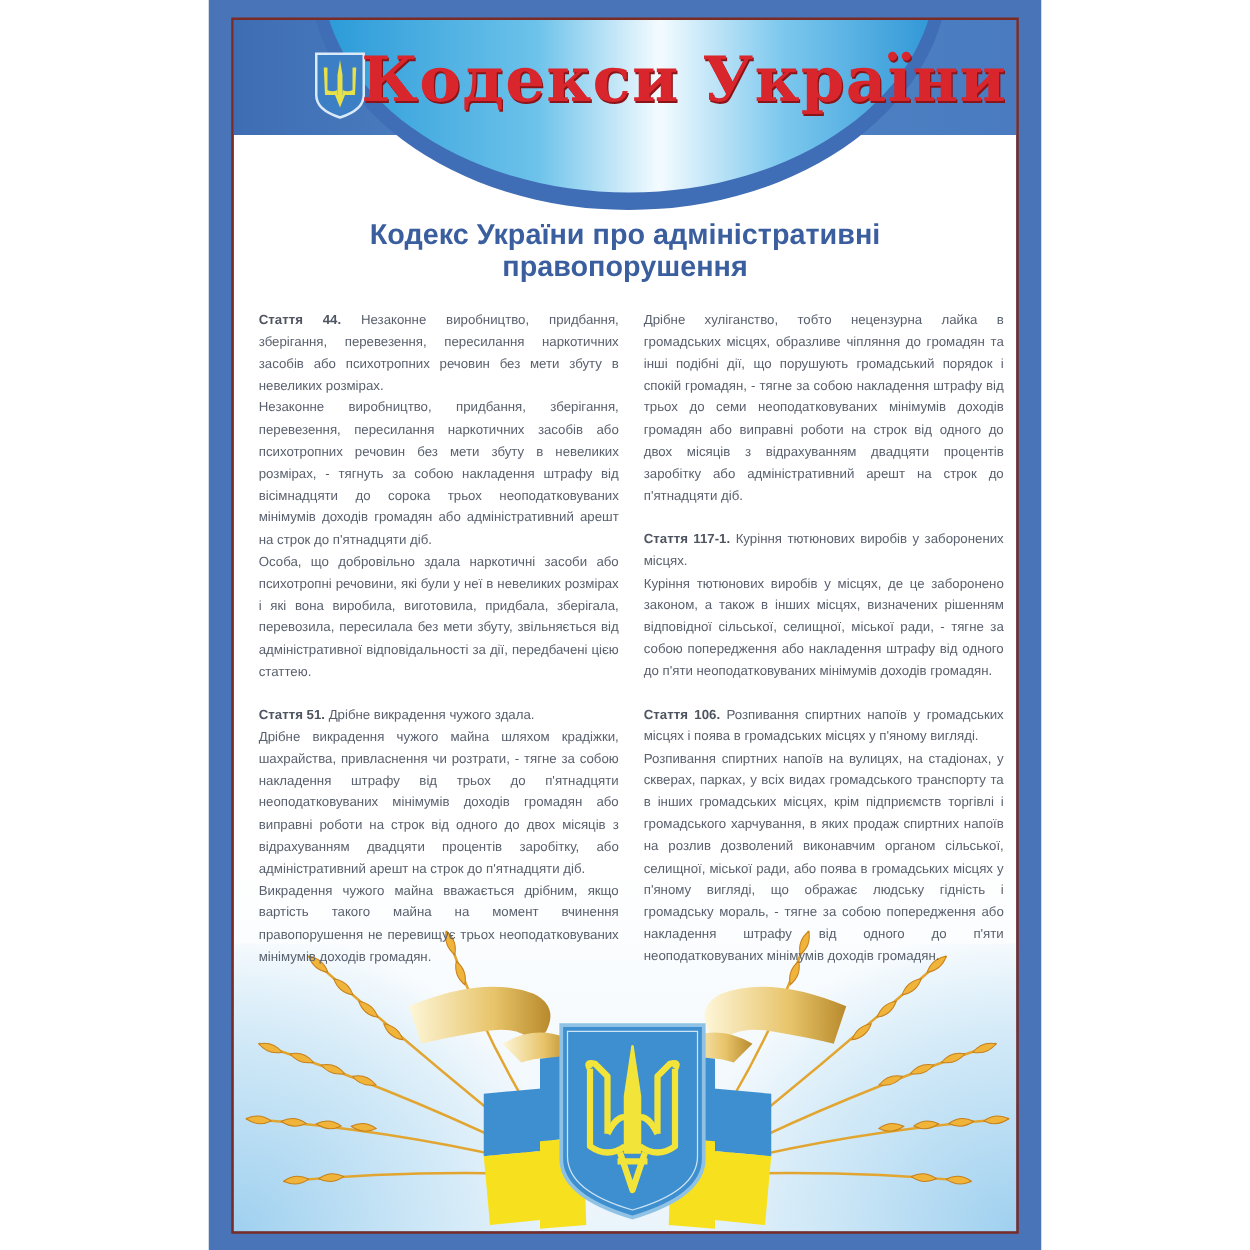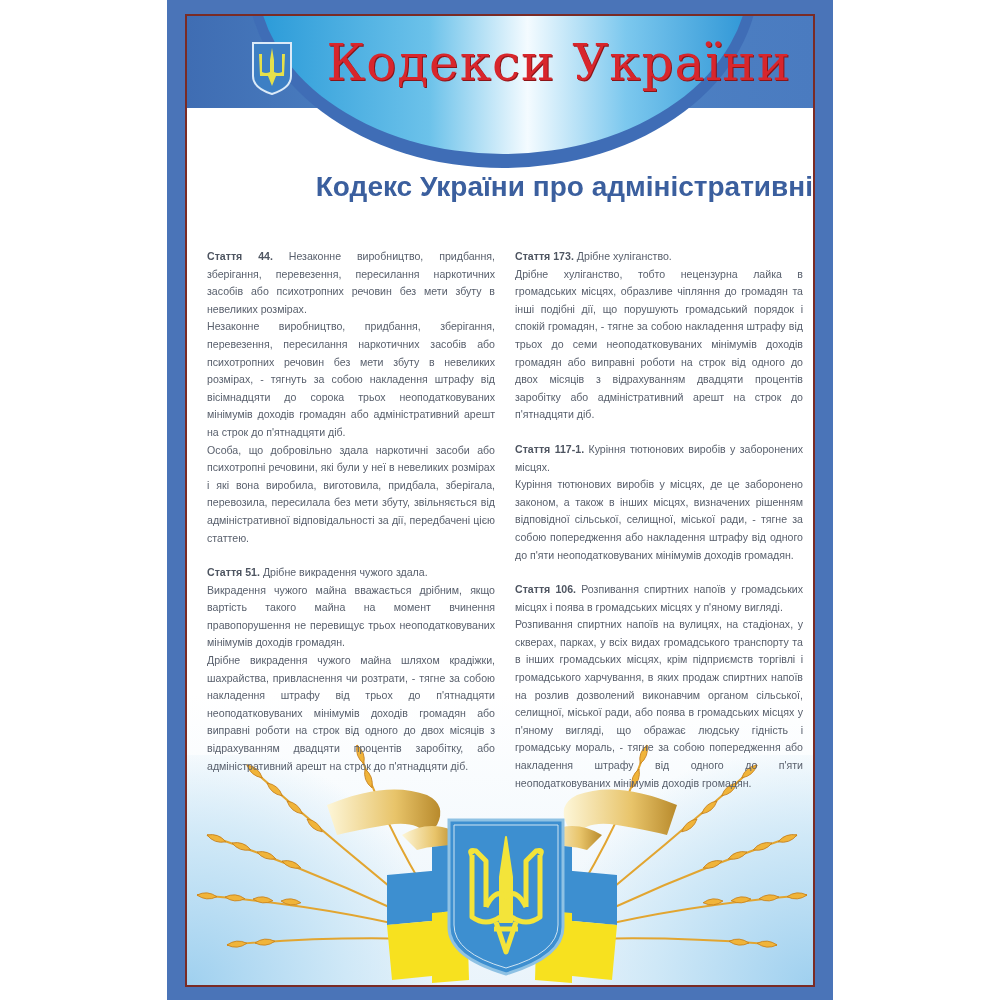--- a/index.html
+++ b/index.html
@@ -3,22 +3,22 @@
 <meta charset="utf-8">
 <style>
   html, body { margin:0; padding:0; }
   body { width:1000px; height:1000px; background:#ffffff; position:relative; overflow:hidden; font-family:"Liberation Sans", sans-serif; }
   .poster { position:absolute; left:167px; top:0; width:666px; height:1000px; background:#4a74b8; }
   .inner { position:absolute; left:18px; top:14px; width:630px; height:973px; background:linear-gradient(180deg,#ffffff 0%, #ffffff 70%, #eaf4fb 100%); border:2px solid #7a2b25; box-sizing:border-box; overflow:hidden; }
   .band { position:absolute; left:0; top:0; width:100%; height:92px; background:linear-gradient(90deg,#3f6db3 0%,#4f86c6 40%,#4a7bc0 100%); }
   .lens-outer { position:absolute; left:60px; top:-40px; width:512px; height:192px; border-radius:0 0 50% 50% / 0 0 100% 100%; background:#3f6db6; }
   .lens { position:absolute; left:70px; top:-40px; width:492px; height:178px; border-radius:0 0 50% 50% / 0 0 100% 100%; background:linear-gradient(90deg,#2a9ad8 0%,#6cc2ea 35%,#f4fbff 55%,#7cc8ee 75%,#2f96d6 100%); }
   .emblem-small { position:absolute; left:63px; top:24px; width:44px; height:56px; }
-  .main-title { position:absolute; left:134px; top:18px; width:470px; font-family:"DejaVu Serif", serif; font-weight:normal; font-size:50px; color:#d8262c; letter-spacing:1px; white-space:nowrap; text-shadow:1px 1px 0 #8b1418;text-align:right; }
-  .subtitle { position:absolute; left:0; top:158px; width:100%; text-align:right; font-family:"Liberation Sans", sans-serif; font-weight:bold; font-size:28px; line-height:26px; color:#3b5f9e; }
+  .main-title { position:absolute; left:102px; top:18px; width:470px; font-family:"DejaVu Serif", serif; font-weight:bold; font-size:50px; color:#d8262c; letter-spacing:1px; white-space:nowrap; text-shadow:1px 1px 0 #8b1418;text-align:right; }
+  .subtitle { position:absolute; left:0; top:158px; width:100%; text-align:center; font-family:"Liberation Sans", sans-serif; font-weight:bold; font-size:23px; line-height:26px; color:#3b5f9e; }
   .col { position:absolute; top:232px; width:288px; font-size:10.6px; line-height:17.6px; color:#59606d; text-align:justify; z-index:3; }
   .col.left { left:20px; }
   .col.right { left:328px; }
   .article { margin-bottom:17px; }
   .article p { margin:0; }
   .art-num { font-weight:bold; color:#4e5561; }
   .art-title { color:#59606d; }
   .deco { position:absolute; left:0; bottom:0; width:100%; height:260px; z-index:2; }
   .sky-l { position:absolute; left:0; bottom:0; width:250px; height:230px; background:radial-gradient(ellipse at 0% 100%, #9fd0ef 0%, #cfe8f7 45%, rgba(255,255,255,0) 75%); }
   .sky-r { position:absolute; right:0; bottom:0; width:250px; height:230px; background:radial-gradient(ellipse at 100% 100%, #9fd0ef 0%, #cfe8f7 45%, rgba(255,255,255,0) 75%); }
@@ -38,38 +38,38 @@
       <path d="M22 8 L24 20 L24 36 L20 36 L20 20 Z" fill="#e6e04a"></path>
       <path d="M9 14 L12 14 L12 32 Q16 34 20 32 L20 36 L10 36 Z" fill="#e6e04a"></path>
       <path d="M35 14 L32 14 L32 32 Q28 34 24 32 L24 36 L34 36 Z" fill="#e6e04a"></path>
       <path d="M18 36 L22 46 L26 36 Z" fill="#e6e04a"></path>
     </svg>
 
     <div class="main-title">Кодекси України</div>
 
     <div class="subtitle">
       <div>Кодекс України про адміністративні</div>
+      <div>правопорушення</div>
     </div>
 
     <div class="col left">
       <div class="article">
         <p><span class="art-num">Стаття 44.</span> <span class="art-title">Незаконне виробництво, придбання, зберігання, перевезення, пересилання наркотичних засобів або психотропних речовин без мети збуту в невеликих розмірах.</span></p>
         <p>Незаконне виробництво, придбання, зберігання, перевезення, пересилання наркотичних засобів або психотропних речовин без мети збуту в невеликих розмірах, - тягнуть за собою накладення штрафу від вісімнадцяти до сорока трьох неоподатковуваних мінімумів доходів громадян або адміністративний арешт на строк до п'ятнадцяти діб.</p>
         <p>Особа, що добровільно здала наркотичні засоби або психотропні речовини, які були у неї в невеликих розмірах і які вона виробила, виготовила, придбала, зберігала, перевозила, пересилала без мети збуту, звільняється від адміністративної відповідальності за дії, передбачені цією статтею.</p>
       </div>
       <div class="article">
         <p><span class="art-num">Стаття 51.</span> <span class="art-title">Дрібне викрадення чужого здала.</span></p>
+        <p>Дрібне викрадення чужого майна шляхом крадіжки, шахрайства, привласнення чи розтрати, - тягне за собою накладення штрафу від трьох до п'ятнадцяти неоподатковуваних мінімумів доходів громадян або виправні роботи на строк від одного до двох місяців з відрахуванням двадцяти процентів заробітку, або адміністративний арешт на строк до п'ятнадцяти діб.</p>
         <p>Викрадення чужого майна вважається дрібним, якщо вартість такого майна на момент вчинення правопорушення не перевищує трьох неоподатковуваних мінімумів доходів громадян.</p>
-        <p>Дрібне викрадення чужого майна шляхом крадіжки, шахрайства, привласнення чи розтрати, - тягне за собою накладення штрафу від трьох до п'ятнадцяти неоподатковуваних мінімумів доходів громадян або виправні роботи на строк від одного до двох місяців з відрахуванням двадцяти процентів заробітку, або адміністративний арешт на строк до п'ятнадцяти діб.</p>
       </div>
     </div>
 
     <div class="col right">
       <div class="article">
-        <p><span class="art-num">Стаття 173.</span> <span class="art-title">Дрібне хуліганство.</span></p>
         <p>Дрібне хуліганство, тобто нецензурна лайка в громадських місцях, образливе чіпляння до громадян та інші подібні дії, що порушують громадський порядок і спокій громадян, - тягне за собою накладення штрафу від трьох до семи неоподатковуваних мінімумів доходів громадян або виправні роботи на строк від одного до двох місяців з відрахуванням двадцяти процентів заробітку або адміністративний арешт на строк до п'ятнадцяти діб.</p>
       </div>
       <div class="article">
         <p><span class="art-num">Стаття 117-1.</span> <span class="art-title">Куріння тютюнових виробів у заборонених місцях.</span></p>
         <p>Куріння тютюнових виробів у місцях, де це заборонено законом, а також в інших місцях, визначених рішенням відповідної сільської, селищної, міської ради, - тягне за собою попередження або накладення штрафу від одного до п'яти неоподатковуваних мінімумів доходів громадян.</p>
       </div>
       <div class="article">
         <p><span class="art-num">Стаття 106.</span> <span class="art-title">Розпивання спиртних напоїв у громадських місцях і поява в громадських місцях у п'яному вигляді.</span></p>
         <p>Розпивання спиртних напоїв на вулицях, на стадіонах, у скверах, парках, у всіх видах громадського транспорту та в інших громадських місцях, крім підприємств торгівлі і громадського харчування, в яких продаж спиртних напоїв на розлив дозволений виконавчим органом сільської, селищної, міської ради, або поява в громадських місцях у п'яному вигляді, що ображає людську гідність і громадську мораль, - тягне за собою попередження або накладення штрафу від одного до п'яти неоподатковуваних мінімумів доходів громадян.</p>
       </div>

